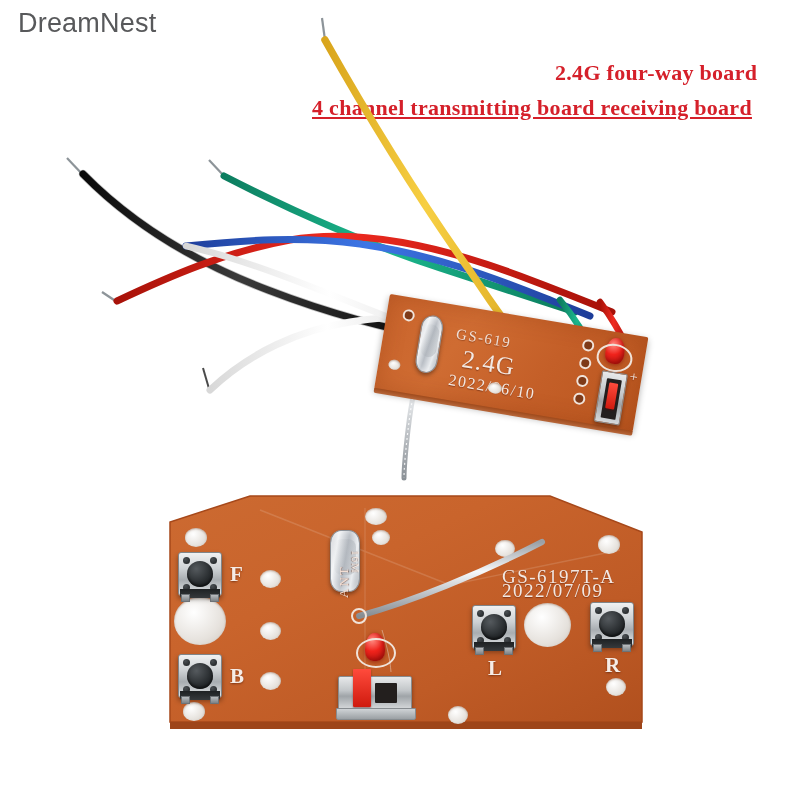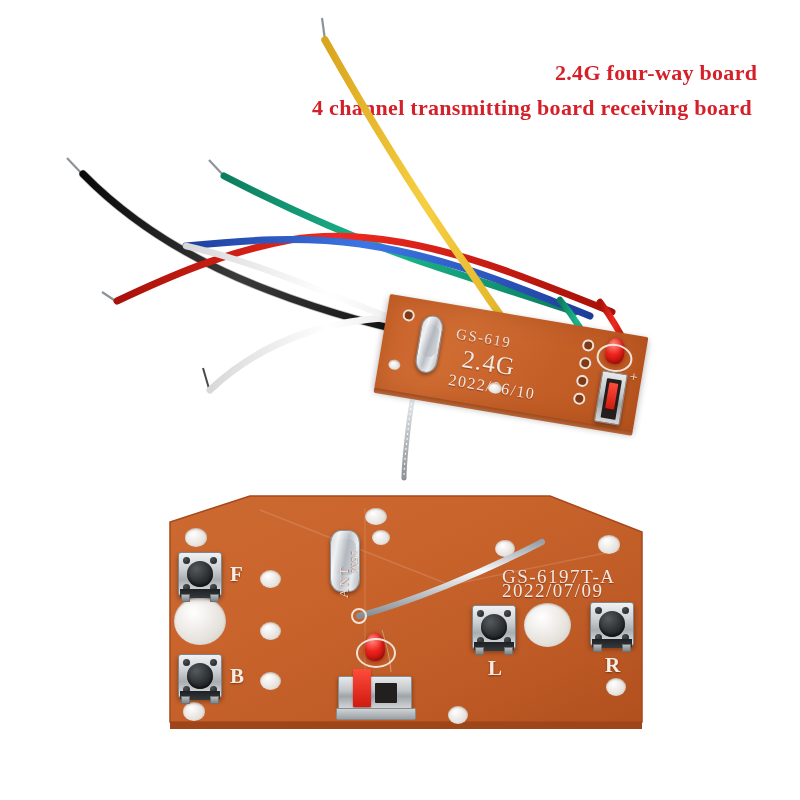--- a/index.html
+++ b/index.html
@@ -40,20 +40,21 @@
   }
   #caption-line1 {
     left: 555px;
     top: 60px;
     font-size: 22px;
   }
   #caption-line2 {
     left: 312px;
     top: 95px;
     font-size: 22px;
+    text-decoration: underline;
   }
 
   
   #wire-layer, #board-layer {
     position: absolute;
     left: 0; top: 0;
     width: 800px; height: 800px;
   }
 
   
@@ -224,20 +225,21 @@
     letter-spacing: 1px;
     text-shadow: 0 1px 1px rgba(80,25,5,.5);
     pointer-events: none;
   }
 </style>
 </head>
 <body>
 
 <div id="stage">
 
+  <div id="watermark">DreamNest</div>
 
   <div class="caption" id="caption-line1">2.4G four-way board</div>
   <div class="caption" id="caption-line2">4 channel transmitting board receiving board</div>
 
   <svg id="wire-layer" viewBox="0 0 800 800">
     <defs>
       <linearGradient id="gYellow" x1="0" y1="0" x2="1" y2="0">
         <stop offset="0" stop-color="#d9a51c"></stop>
           <stop offset=".45" stop-color="#f7cf43"></stop>
           <stop offset="1" stop-color="#d8a51b"></stop>

